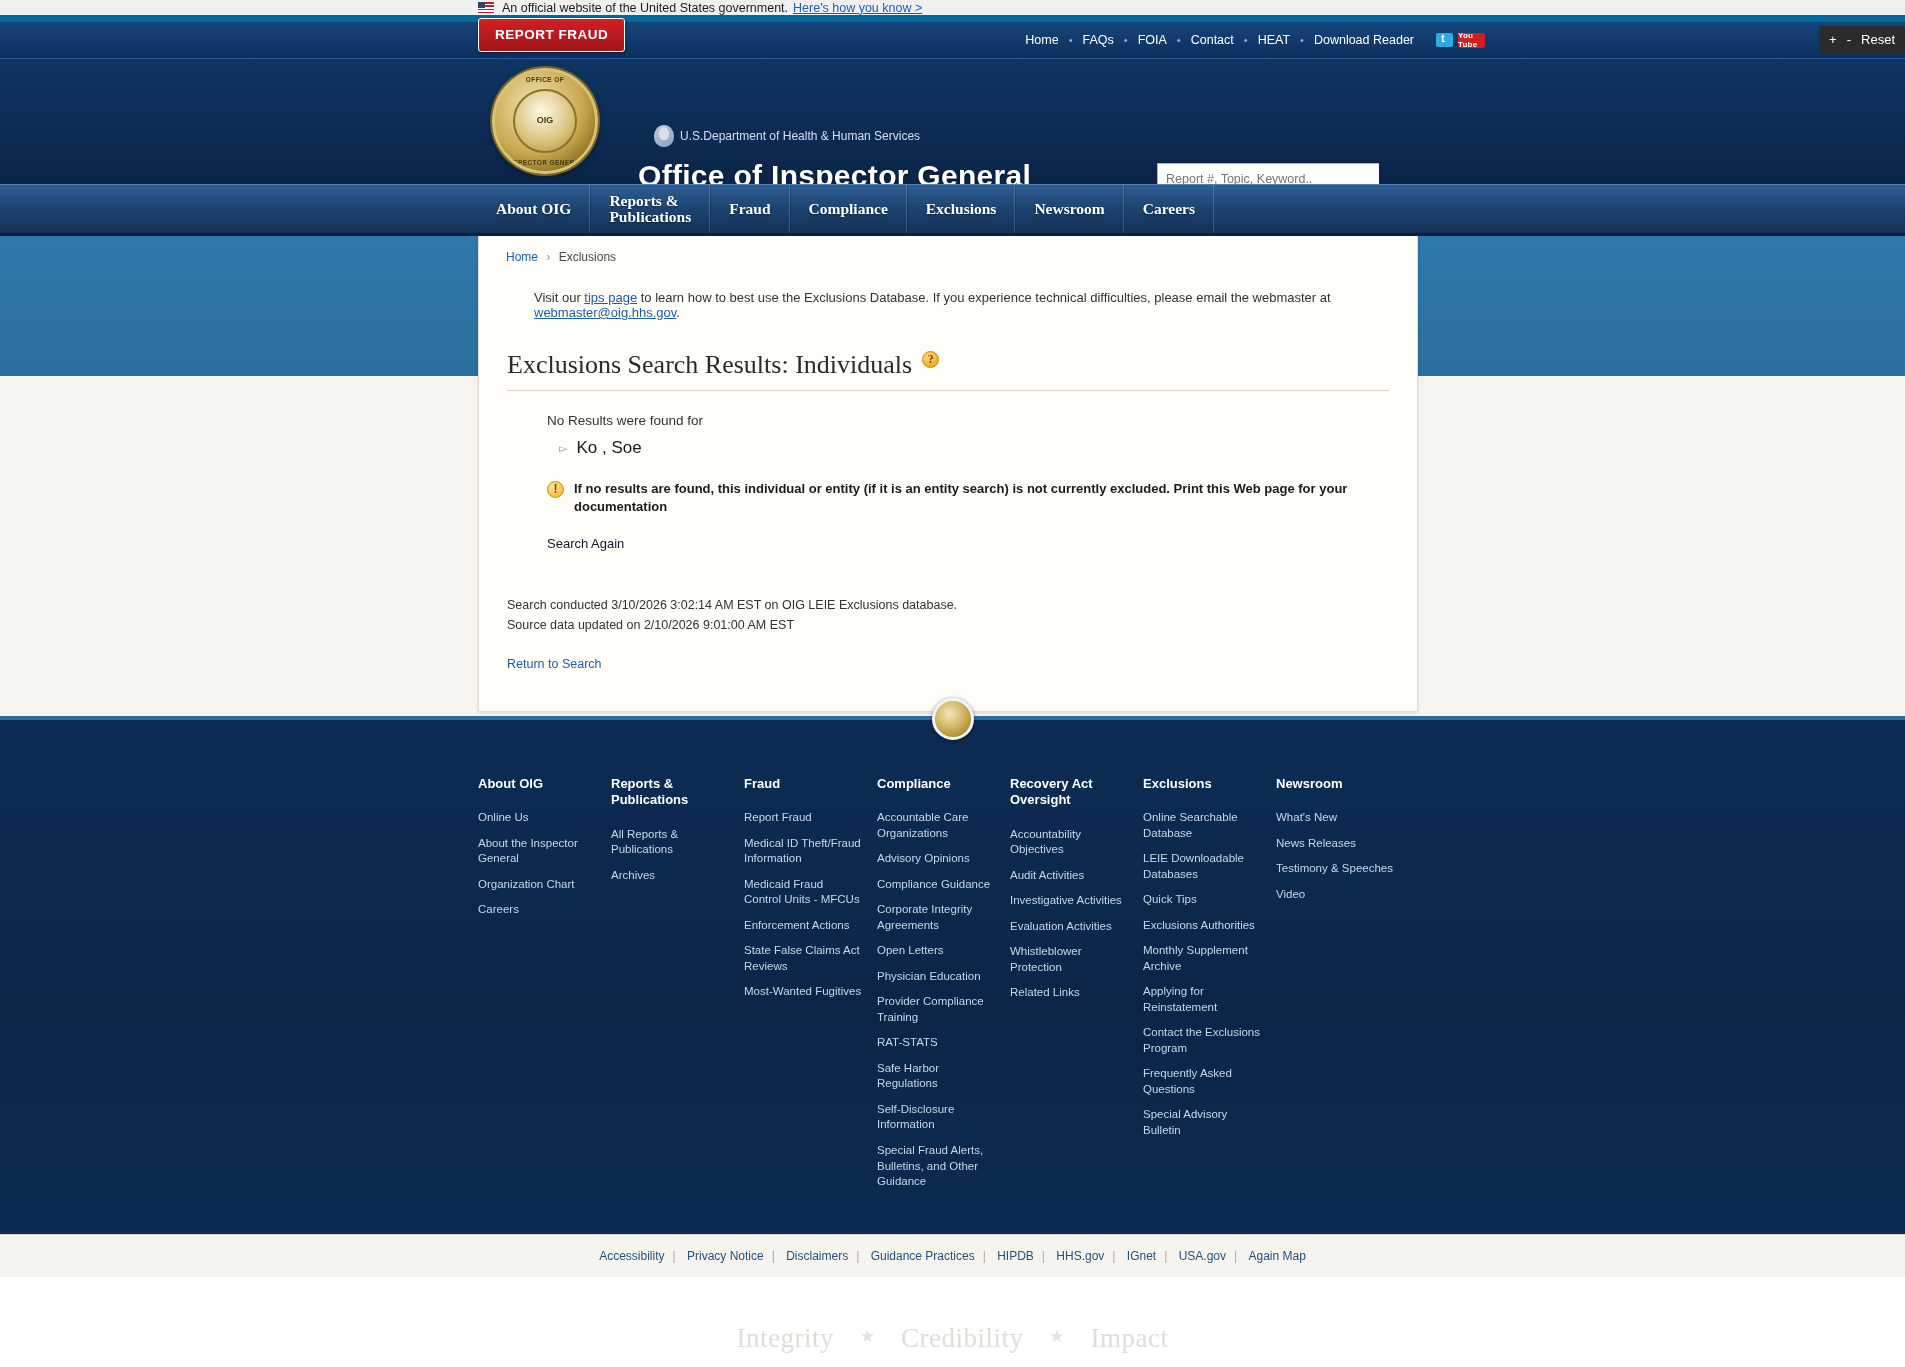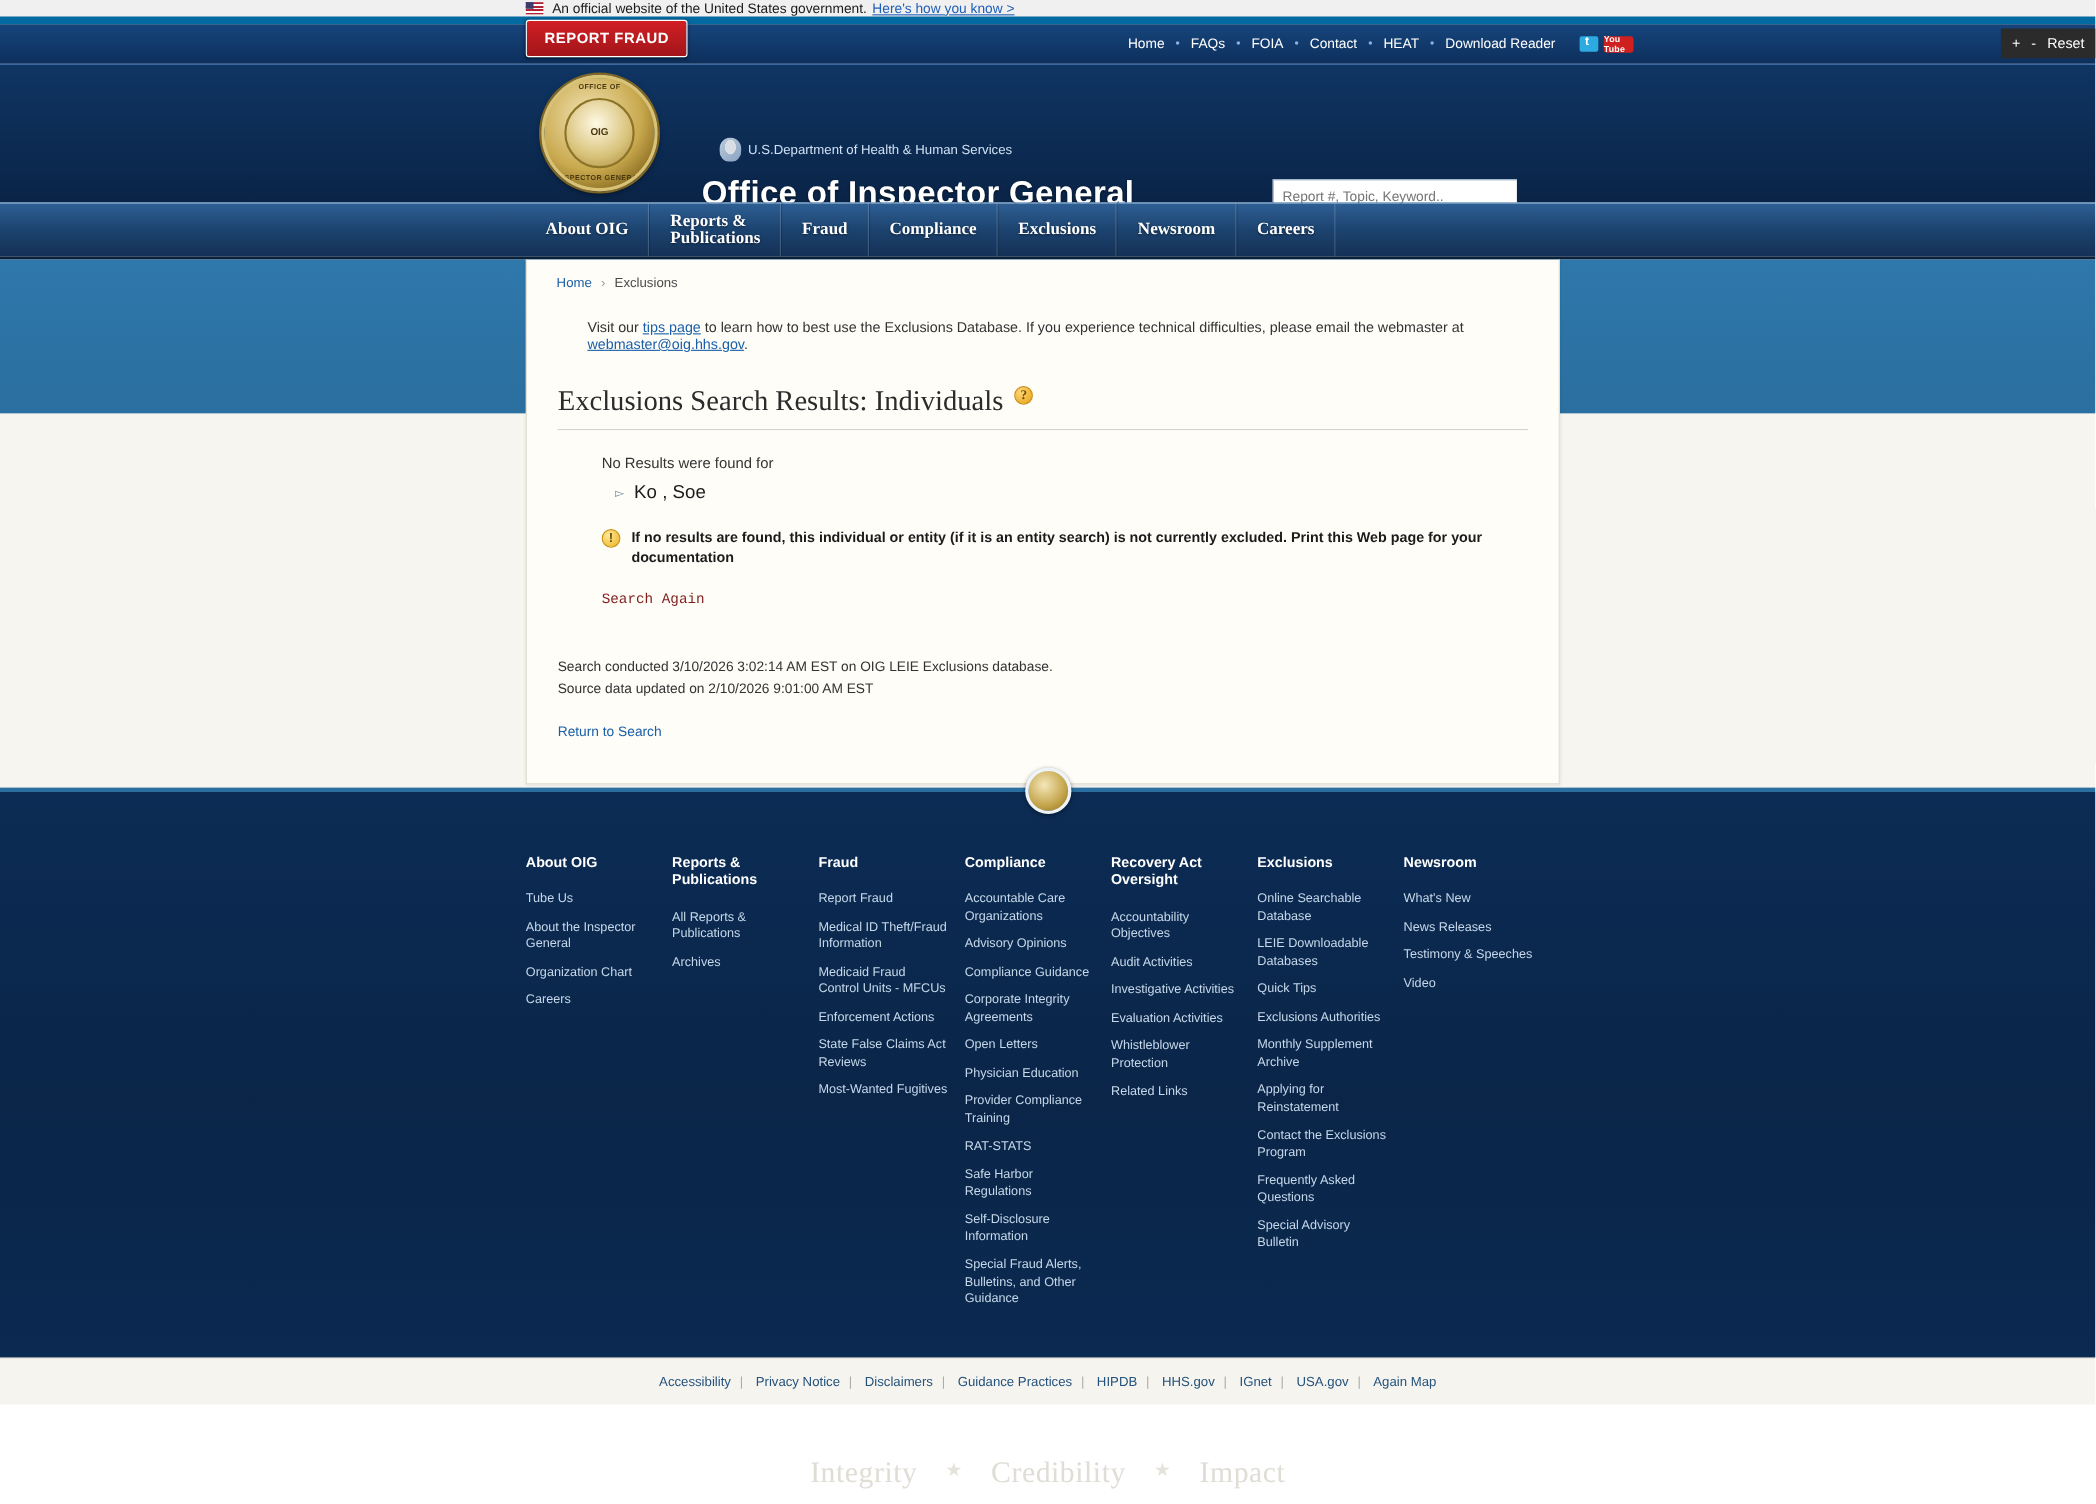--- a/index.html
+++ b/index.html
@@ -273,21 +273,21 @@
     background: radial-gradient(circle at 35% 30%,#ffe89a,#e9b21c);
     border:1px solid #c4920f;
     color:#6b4e06;font-size:12px;font-weight:bold;
     display:flex;align-items:center;justify-content:center;
     flex: 0 0 auto; margin-top:1px;
   }
   .search-again {
     margin: 20px 0 0 68px;
     font-size: 13px;
   }
-  .search-again a { color:#7f1d1d; text-decoration:none;font-family:Liberation Mono, monospace; }
+  .search-again a { color:#0f172a; text-decoration:none; }
   .meta {
     margin: 45px 0 0 28px;
     font-size: 12.5px; color:#333; line-height:1.55;
   }
   .return-link { margin: 22px 0 40px 28px; font-size: 12.5px; }
   .return-link a { color:#1a5fa8; text-decoration:none; }
   .footer {
     background: linear-gradient(to bottom,#0c2c55,#0a2548 55%,#0b2a51);
     border-top: 4px solid #2a6f9f;
     padding: 56px 0 34px 0;
@@ -453,21 +453,21 @@
     </div>
     <div style="height:340px"></div>
   </div>
 
   <div class="footer">
     <div class="footer-seal"></div>
     <div class="footer-cols">
 
       <div class="fcol">
         <h3>About OIG</h3>
-        <a href="#">Tube Us</a>
+        <a href="#">Online Us</a>
         <a href="#">About the Inspector General</a>
         <a href="#">Organization Chart</a>
         <a href="#">Careers</a>
       </div>
 
       <div class="fcol">
         <h3>Reports &amp; Publications</h3>
         <a href="#">All Reports &amp; Publications</a>
         <a href="#">Archives</a>
       </div>

